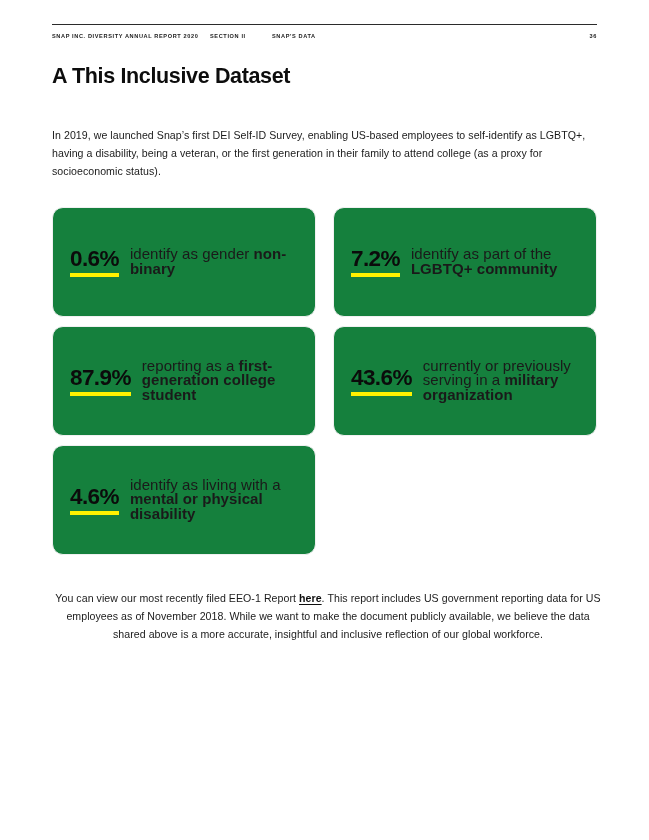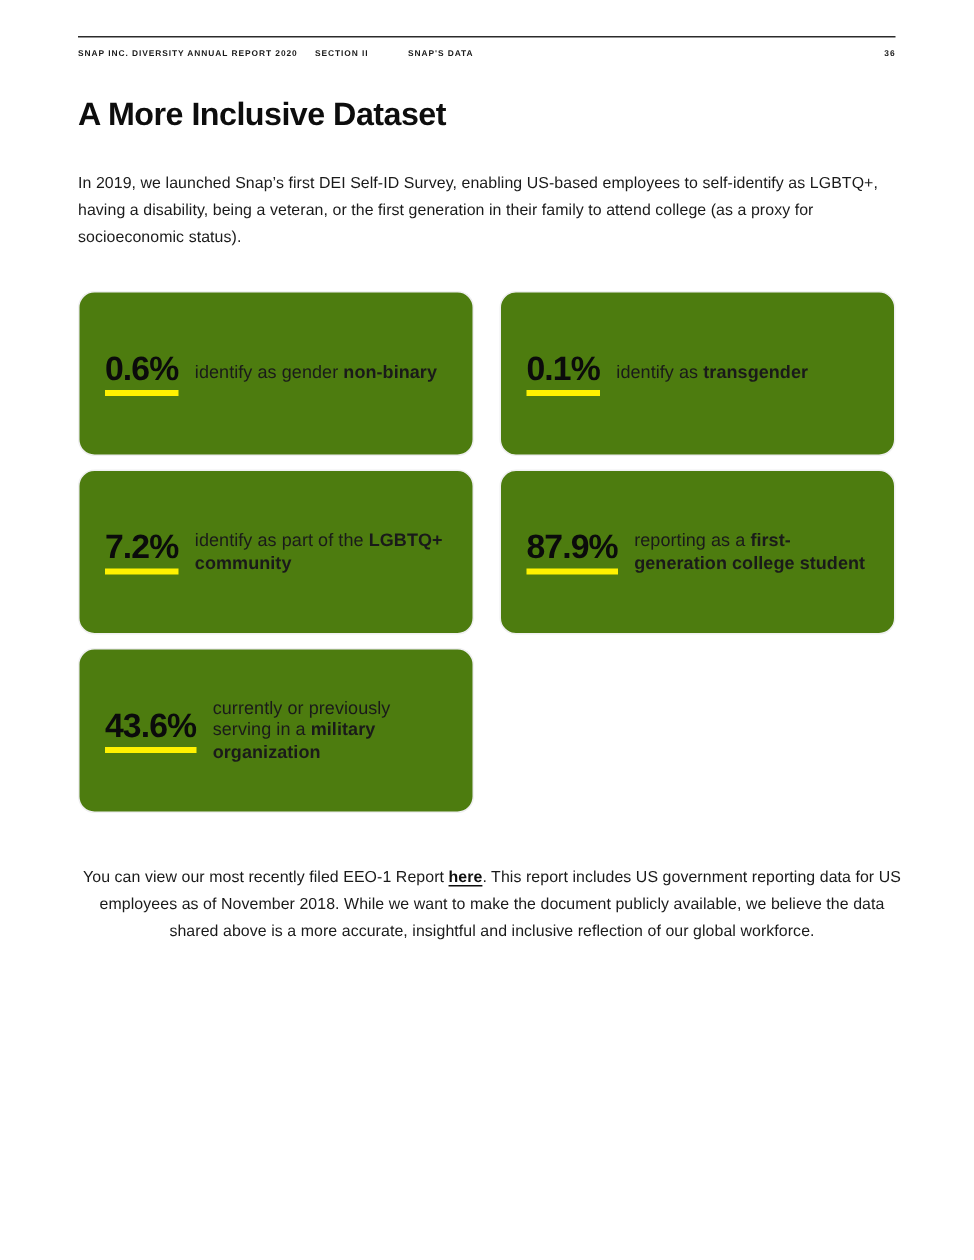--- a/index.html
+++ b/index.html
@@ -51,21 +51,21 @@
   
   .page-title {
     margin-top: 25px;
     font-size: 21.5px;
     font-weight: bold;
     letter-spacing: -0.35px;
     color: #0d0d0d;
   }
 
   
-  .intro-block { margin-top: 24px; width: 548px; }
+  .intro-block { margin-top: 37px; width: 548px; }
 
   .body-para {
     font-size: 10.6px;
     line-height: 18.2px;
     color: #1a1a1a;
     letter-spacing: 0.005em;
   }
   .body-para + .body-para { margin-top: 17px; }
 
   .inline-link {
@@ -82,21 +82,21 @@
     display: grid;
     grid-template-columns: 264px 264px;
     grid-auto-rows: 110px;
     column-gap: 17px;
     row-gap: 9px;
   }
 
   .stat-card {
     border: 1px solid #f0f0f1;
     border-radius: 11px;
-    background: #4d7c0f;
+    background: #15803d;
     display: flex;
     align-items: center;
     padding: 0 18px 0 17px;
     overflow: hidden;
   }
 
   .stat-figure {
     flex: none;
     display: flex;
     flex-direction: column;
@@ -114,21 +114,21 @@
   }
 
   .stat-rule {
     margin-top: 3px;
     height: 3.4px;
     width: 100%;
     background: #fff200;
   }
 
   .stat-text {
-    font-size: 12px;
+    font-size: 15px;
     line-height: 14.6px;
     color: #1a1a1a;
     letter-spacing: 0.004em;
   }
   .stat-text b { font-weight: bold; }
 
   
   .outro-block { margin-top: 34px; width: 552px; text-align: center; }
 </style>
 </head>
@@ -138,47 +138,38 @@
 
   <div class="header-rule"></div>
 
   <div class="running-head">
     <span class="rh-report">SNAP INC. DIVERSITY ANNUAL REPORT 2020</span>
     <span class="rh-section">SECTION II</span>
     <span class="rh-chapter">SNAP'S DATA</span>
     <span class="rh-page">36</span>
   </div>
 
-  <h1 class="page-title">A More Inclusive Dataset</h1>
+  <h1 class="page-title">A This Inclusive Dataset</h1>
 
   <div class="intro-block">
     <p class="body-para">In 2019, we launched Snap’s first DEI Self-ID Survey, enabling US-based employees to self-identify as LGBTQ+, having a disability, being a veteran, or the first generation in their family to attend college (as a proxy for socioeconomic status).</p>
   </div>
 
   <div class="stat-grid">
 
     <div class="stat-card">
       <div class="stat-figure">
         <span class="stat-value">0.6%</span>
         <span class="stat-rule"></span>
       </div>
       <div class="stat-text">
         <span>identify as gender </span><b>non-binary</b>
       </div>
     </div>
 
-    <div class="stat-card">
-      <div class="stat-figure">
-        <span class="stat-value">0.1%</span>
-        <span class="stat-rule"></span>
-      </div>
-      <div class="stat-text">
-        <span>identify as </span><b>transgender</b>
-      </div>
-    </div>
 
     <div class="stat-card">
       <div class="stat-figure">
         <span class="stat-value">7.2%</span>
         <span class="stat-rule"></span>
       </div>
       <div class="stat-text">
         <span>identify as part of the </span><b>LGBTQ+ community</b>
       </div>
     </div>
@@ -196,20 +187,29 @@
     <div class="stat-card">
       <div class="stat-figure">
         <span class="stat-value">43.6%</span>
         <span class="stat-rule"></span>
       </div>
       <div class="stat-text">
         <span>currently or previously serving in a </span><b>military organization</b>
       </div>
     </div>
 
+    <div class="stat-card">
+      <div class="stat-figure">
+        <span class="stat-value">4.6%</span>
+        <span class="stat-rule"></span>
+      </div>
+      <div class="stat-text">
+        <span>identify as living with a </span><b>mental or physical disability</b>
+      </div>
+    </div>
 
   </div>
 
   <div class="outro-block">
     <p class="body-para"><span>You can view our most recently filed EEO-1 Report </span><a class="inline-link" href="#">here</a><span>. This report includes US government reporting data for US employees as of November 2018. While we want to make the document publicly available, we believe the data shared above is a more accurate, insightful and inclusive reflection of our global workforce.</span></p>
   </div>
 
 </div>
 
 </body></html>

